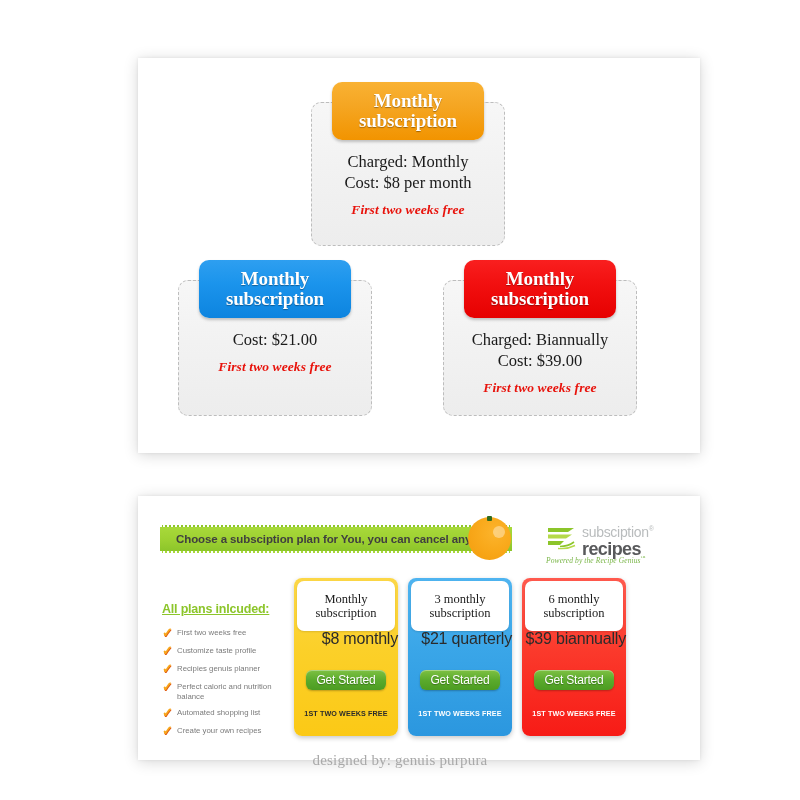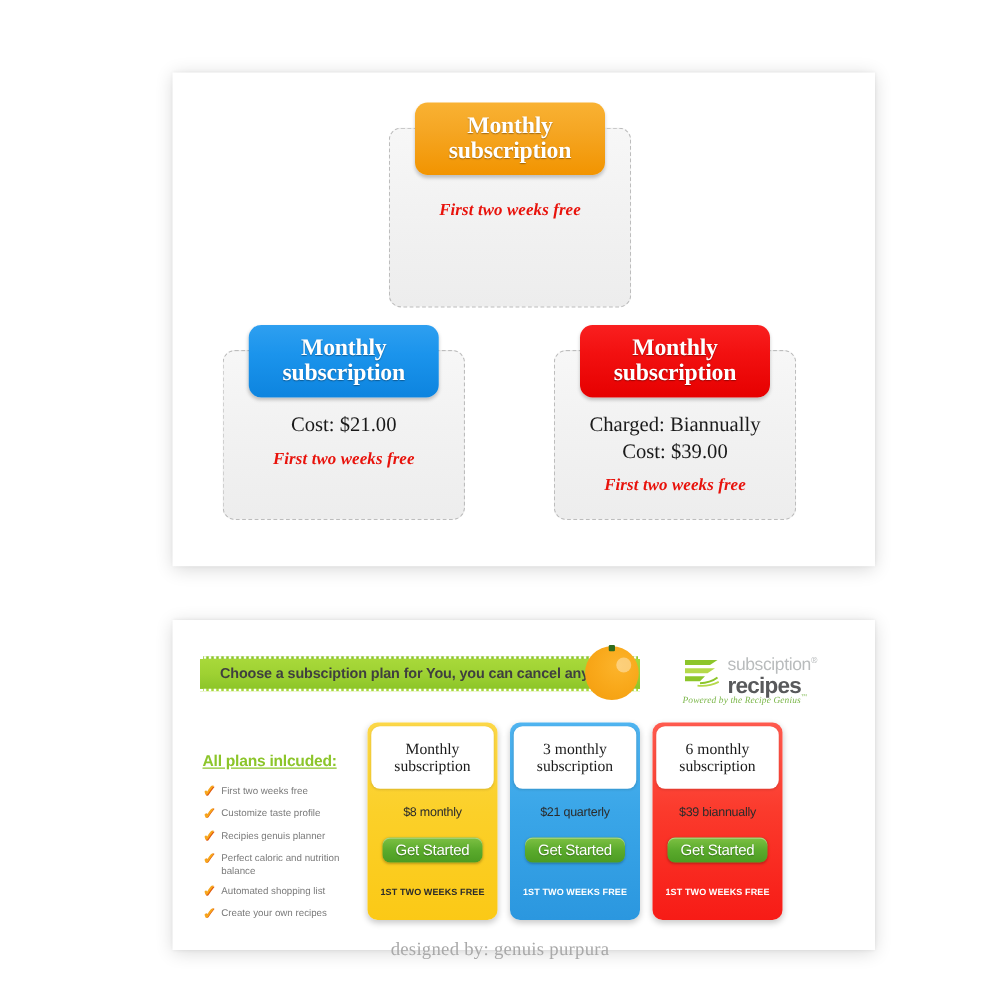--- a/index.html
+++ b/index.html
@@ -273,25 +273,26 @@
   .price-head-text {
     font-family: "Liberation Serif", serif;
     font-size: 12.5px;
     line-height: 14px;
     color: #1a1a1a;
   }
   .price-amount {
     position: absolute;
     left: 0;
     right: 0;
-    top: 67px;
-    font-family: "Liberation Sans", sans-serif;
-    font-size: 10px;
+    top: 52px;
+    font-family: "Liberation Sans", sans-serif;
+    font-size: 16px;
     color: #2b2b2b;
     letter-spacing: -0.2px;
+    text-align: right;
   }
   .price-cta {
     position: absolute;
     left: 12px;
     right: 12px;
     top: 92px;
     height: 20px;
     border-radius: 6px;
     background: linear-gradient(to bottom, #7ec143 0%, #5aaa2c 52%, #4c9c22 100%);
     box-shadow: 0 1px 2px rgba(0,0,0,0.25), inset 0 1px 0 rgba(255,255,255,0.35);
@@ -339,20 +340,22 @@
 <div class="panel" id="panel-top">
 
   <div class="mock-card" id="mock-card-monthly">
     <div class="mock-badge badge-orange">
       <div class="mock-badge-text">
         <span>Monthly</span><br>
         <span>subscription</span>
       </div>
     </div>
     <div class="mock-body">
+      <div class="mock-line">Charged: Monthly</div>
+      <div class="mock-line">Cost: $8 per month</div>
       <div class="mock-free">First two weeks free</div>
     </div>
   </div>
 
   <div class="mock-card" id="mock-card-quarterly">
     <div class="mock-badge badge-blue">
       <div class="mock-badge-text">
         <span>Monthly</span><br>
         <span>subscription</span>
       </div>

